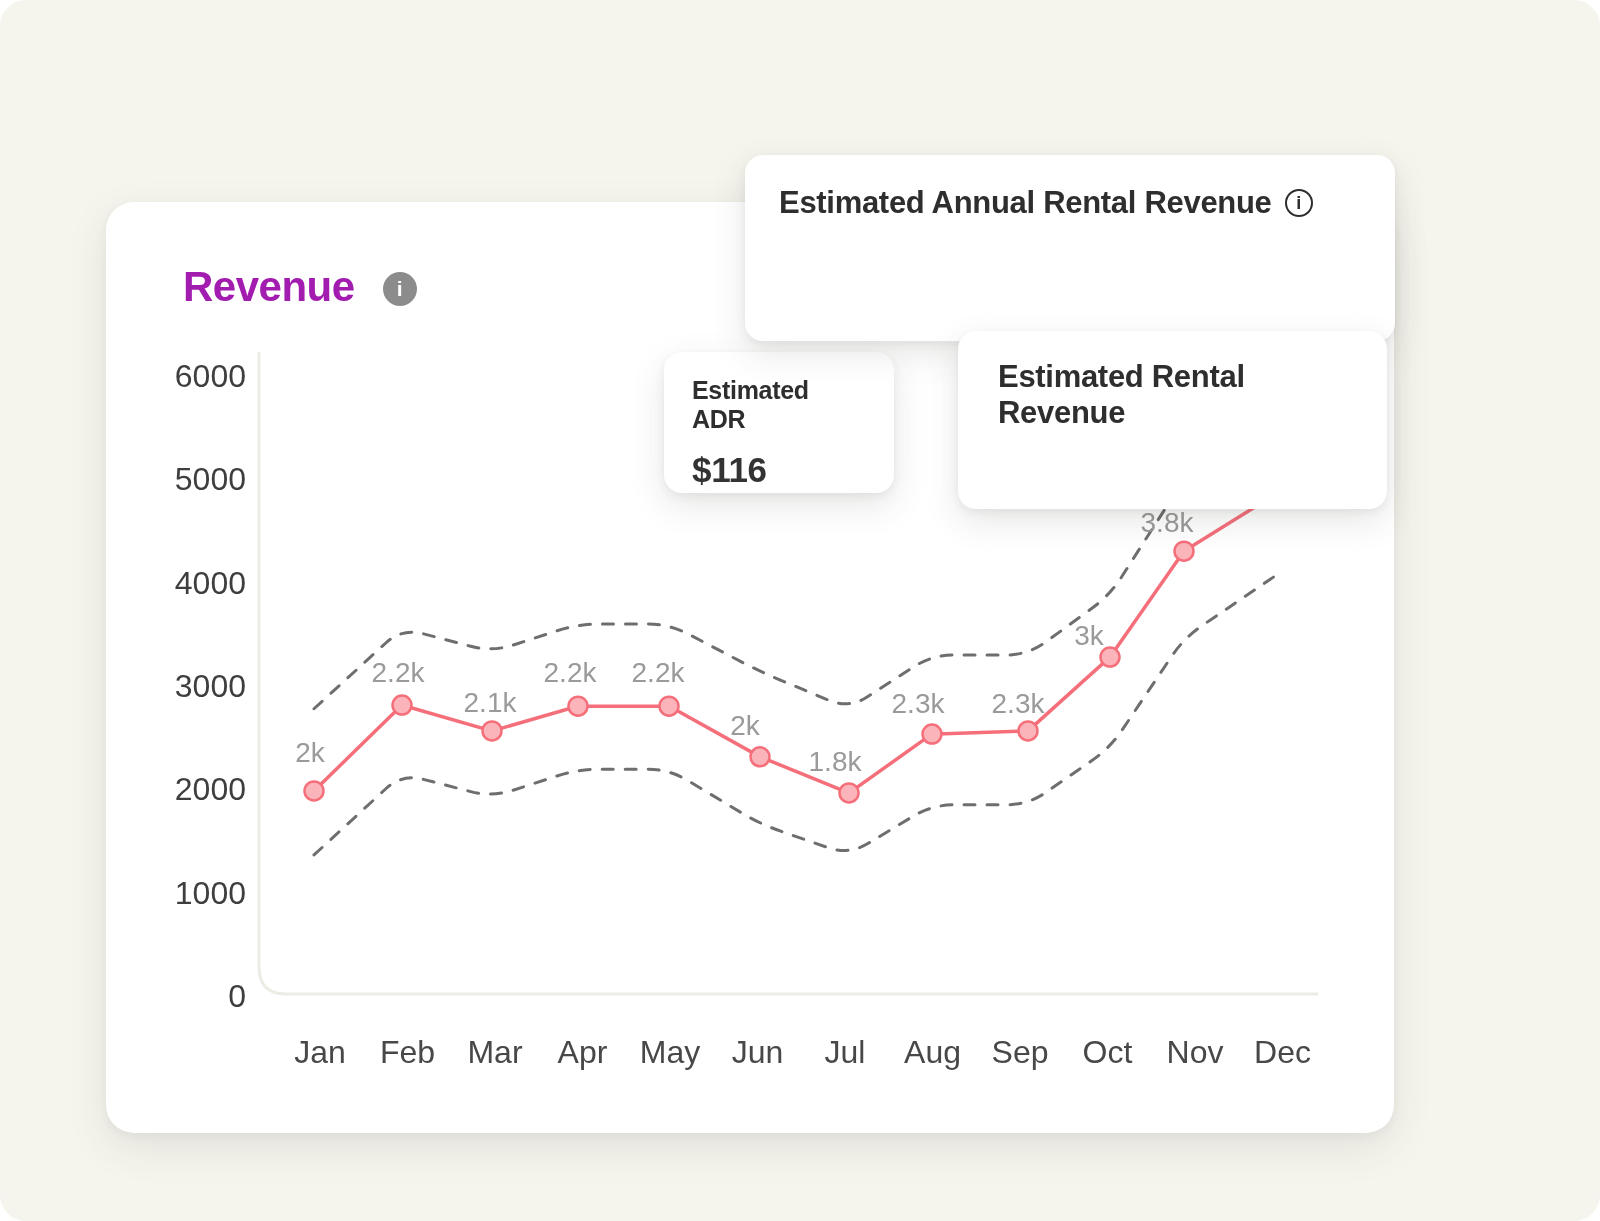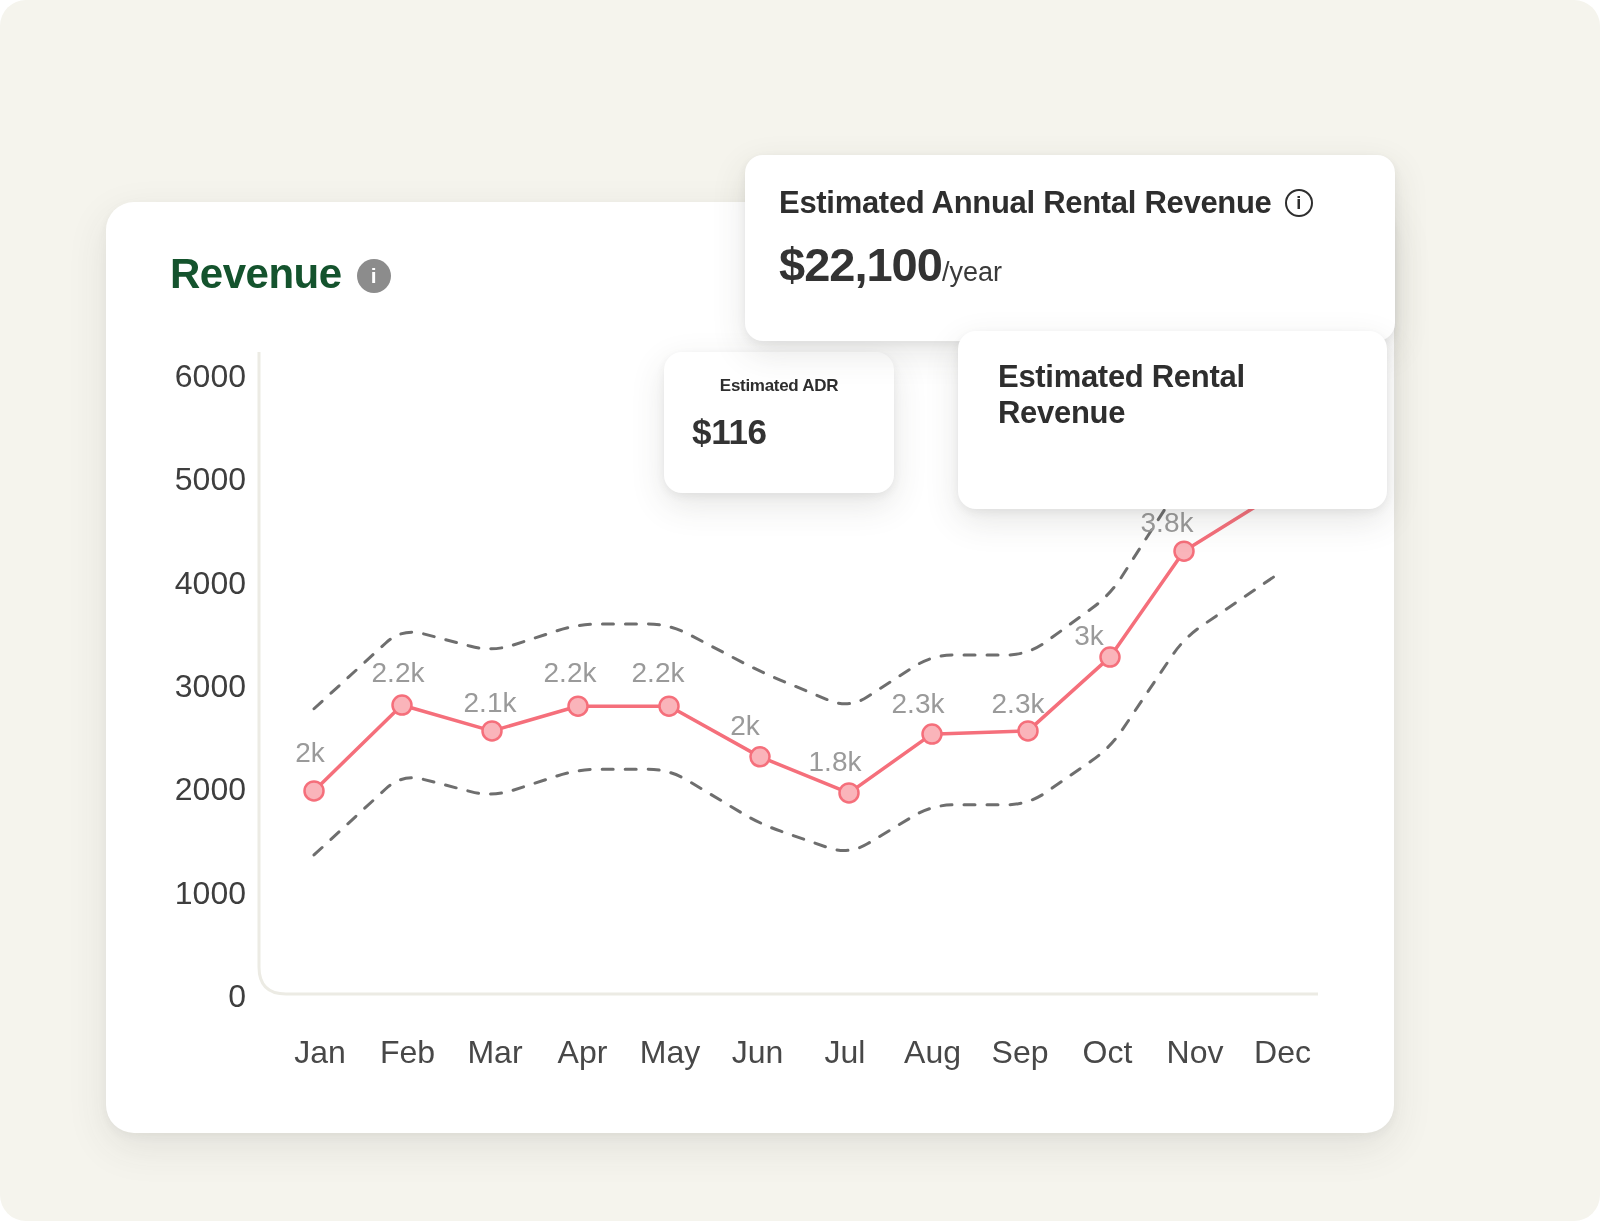--- a/index.html
+++ b/index.html
@@ -3,38 +3,38 @@
 <meta charset="utf-8">
 <style>
   html,body{margin:0;padding:0;background:#ffffff;font-family:"Liberation Sans", sans-serif;}
   .page{position:relative;width:1600px;height:1221px;background:#F5F4ED;border-radius:26px;overflow:hidden;}
 
   
   .main-card{position:absolute;left:106px;top:202px;width:1288px;height:931px;background:#ffffff;
     border-radius:28px;box-shadow:0 14px 40px rgba(60,60,55,.10), 0 3px 10px rgba(60,60,55,.05);z-index:1;}
 
   .title-row{position:absolute;left:170px;top:250px;display:flex;align-items:center;gap:15px;z-index:2;}
-  .title-row h1{margin:0;font-size:42px;font-weight:700;color:#14532d;letter-spacing:-0.5px;}
+  .title-row h1{margin:13px;font-size:42px;font-weight:700;color:#a21caf;letter-spacing:-0.5px;}
   .info-filled{width:34px;height:34px;border-radius:50%;background:#8C8C8C;color:#ffffff;
     display:flex;align-items:center;justify-content:center;font-size:21px;font-weight:700;margin-top:4px;}
   .info-outline{width:28px;height:28px;border:2.5px solid #2E2E2E;border-radius:50%;color:#2E2E2E;box-sizing:border-box;
     display:flex;align-items:center;justify-content:center;font-size:18px;font-weight:700;flex:0 0 auto;}
 
   
   svg.chart{position:absolute;left:0;top:0;z-index:3;pointer-events:none;}
   svg.chart text{font-family:"Liberation Sans", sans-serif;}
 
   
   .overlay-card{position:absolute;background:#ffffff;border-radius:18px;box-sizing:border-box;
     box-shadow:0 12px 34px rgba(60,60,55,.13), 0 3px 8px rgba(60,60,55,.07);z-index:10;}
   .card-annual{left:745px;top:110px;width:650px;height:186px;padding:30px 34px;margin-top:45px;}
   .card-monthly{left:958px;top:331px;width:429px;height:178px;padding:28px 40px;}
   .card-adr{left:664px;top:352px;width:230px;height:141px;padding:24px 28px;z-index:9;}
   .oc-title{display:flex;align-items:center;gap:13px;font-size:31px;font-weight:700;color:#2E2E2E;letter-spacing:-0.3px;}
-  .card-adr .oc-title{font-size:17px;justify-content:center;}
+  .card-adr .oc-title{font-size:25px;}
   .oc-value-row{display:flex;align-items:baseline;margin-top:16px;}
   .oc-value{font-size:47px;font-weight:800;color:#333333;letter-spacing:-1px;}
   .card-adr .oc-value{font-size:35px;letter-spacing:-0.3px;}
   .oc-unit{font-size:27px;font-weight:400;color:#3A3A3A;}
 </style>
 </head>
 <body>
 
 <div class="page">
 
@@ -92,24 +92,20 @@
       <text x="1018" y="712.950855" text-anchor="middle" font-size="28" fill="#9A9A9A">2.3k</text>
       <text x="1089" y="645.06776" text-anchor="middle" font-size="28" fill="#9A9A9A">3k</text>
       <text x="1167" y="532.151435" text-anchor="middle" font-size="28" fill="#9A9A9A">3.8k</text>
     </svg>
 
   <div class="overlay-card card-annual">
     <div class="oc-title">
       <span>Estimated Annual Rental Revenue</span>
       <span class="info-outline">i</span>
     </div>
-    <div class="oc-value-row">
-      <span class="oc-value">$22,100</span>
-      <span class="oc-unit">/year</span>
-    </div>
   </div>
 
   <div class="overlay-card card-adr">
     <div class="oc-title">
       <span>Estimated ADR</span>
     </div>
     <div class="oc-value-row">
       <span class="oc-value">$116</span>
     </div>
   </div>

